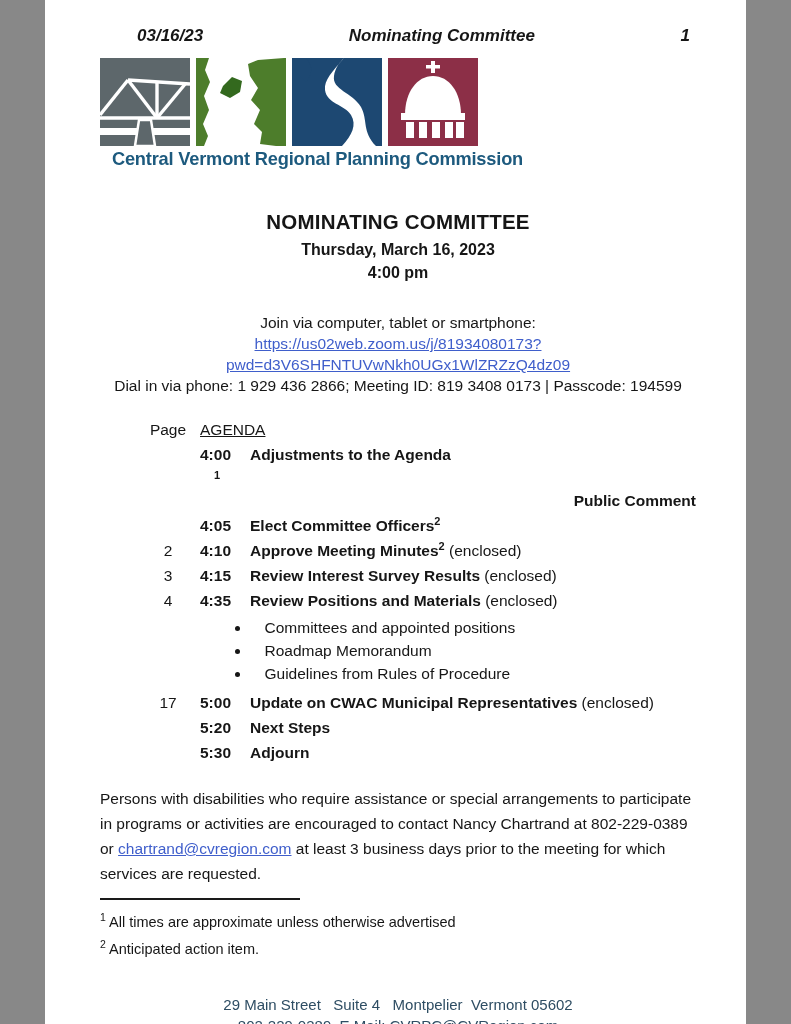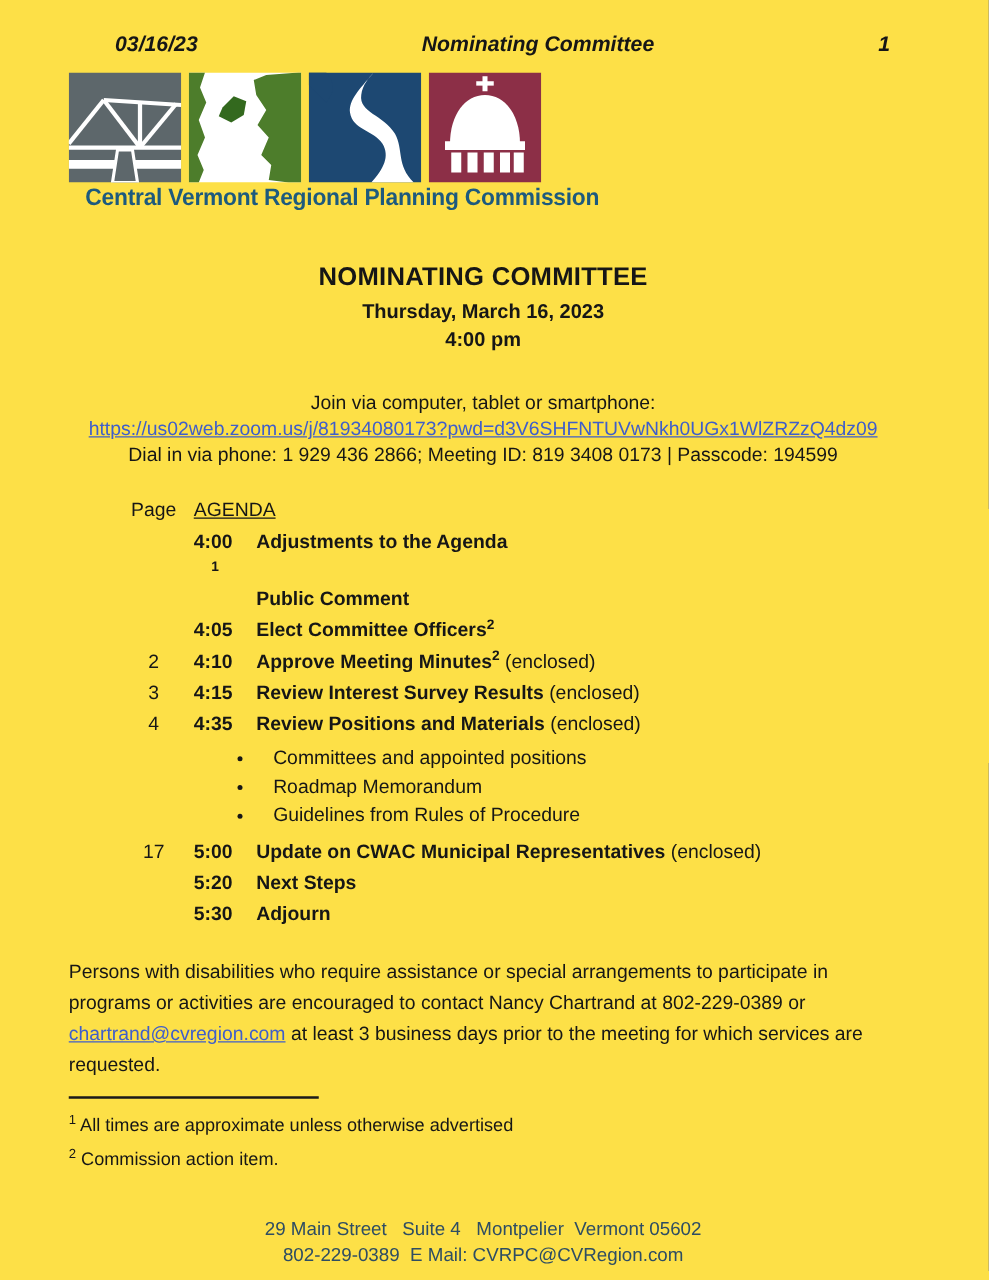--- a/index.html
+++ b/index.html
@@ -1,19 +1,19 @@
 <!DOCTYPE html>
 <html><head>
 <meta charset="utf-8">
 <style>
   html,body{margin:0;padding:0;background:#888;}
   .page{
-    width:791px;height:1024px;background:#fde047;margin:0 auto;
+    width:701px;height:1024px;background:#ffffff;margin:0 auto;
     font-family:"Liberation Sans",sans-serif;color:#161616;
-    box-sizing:border-box;padding:26px 73px 0 55px;overflow:hidden;position:relative;
+    box-sizing:border-box;padding:26px 50px 0 55px;overflow:hidden;position:relative;
   }
   
   .doc-header{display:flex;align-items:baseline;font-weight:bold;font-style:italic;font-size:17px;}
   .doc-header .h-date{margin-left:37px;}
   .doc-header .h-title{flex:1;text-align:center;}
   .doc-header .h-page{margin-right:6px;}
   
   .logo-wrap{margin-top:12px;}
   .logo-tiles{display:inline-flex;gap:6px;vertical-align:top;}
   .tile{width:90px;height:88px;display:block;}
@@ -34,21 +34,21 @@
   .agenda{margin-top:24px;margin-left:48px;font-size:15.5px;}
   .agenda-row{display:grid;grid-template-columns:40px 55px 1fr;margin-bottom:6px;line-height:19px;}
   .cell-page{text-align:center;}
   .cell-time{font-weight:bold;padding-left:12px;}
   .cell-item{padding-left:7px;font-weight:bold;}
   .suffix{font-weight:normal;white-space:pre-wrap;}
   sup.fn{font-size:11px;vertical-align:super;line-height:0;}
   .time-note{font-size:11px;font-weight:bold;margin-left:14px;margin-top:2px;}
   .agenda-head .cell-page{font-weight:normal;}
   .agenda-head .cell-time{font-weight:normal;text-decoration:underline;padding-left:12px;grid-column:2 / span 2;}
-  .row-spaced{margin-top:4px;}
+  .row-spaced{margin-top:4px;text-align:right;}
   ul.sub-bullets{margin:0 0 8px 0;padding-left:0;list-style:none;}
   ul.sub-bullets li{
     margin-left:87px;padding-left:0;font-weight:normal;line-height:23px;
     display:list-item;list-style:disc inside;
   }
   ul.sub-bullets li span{position:relative;left:8px;}
   
   .notice{margin-top:24px;font-size:15.5px;line-height:25px;}
   .pre{white-space:pre-wrap;}
   
@@ -212,21 +212,21 @@
   <div class="notice">
     <span class="pre">Persons with disabilities who require assistance or special arrangements to participate in programs or activities are encouraged to contact Nancy Chartrand at 802-229-0389 or </span><a class="doc-link">chartrand@cvregion.com</a><span class="pre"> at least 3 business days prior to the meeting for which services are requested.</span>
   </div>
 
   <div class="footnote-divider"></div>
   <div class="footnotes">
     <div>
       <sup>1</sup><span class="pre"> All times are approximate unless otherwise advertised</span>
     </div>
     <div>
-      <sup>2</sup><span class="pre"> Commission action item.</span>
+      <sup>2</sup><span class="pre"> Anticipated action item.</span>
     </div>
   </div>
 
   <div class="doc-footer">
     <div class="pre">29 Main Street   Suite 4   Montpelier  Vermont 05602</div>
     <div class="pre">802-229-0389  E Mail: CVRPC@CVRegion.com</div>
   </div>
 
 </div>
 

